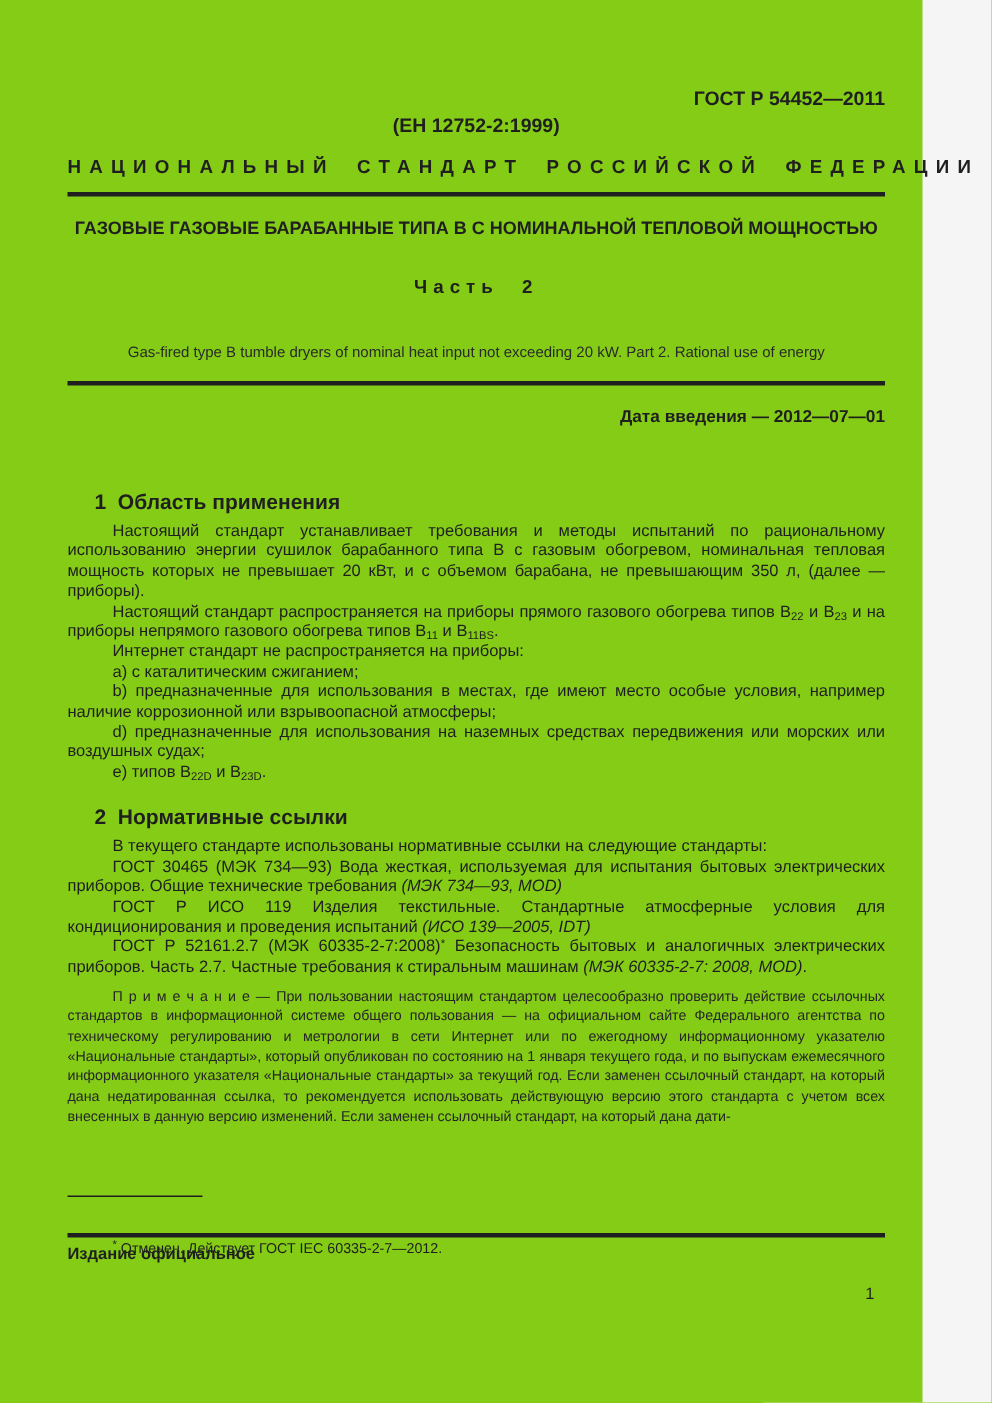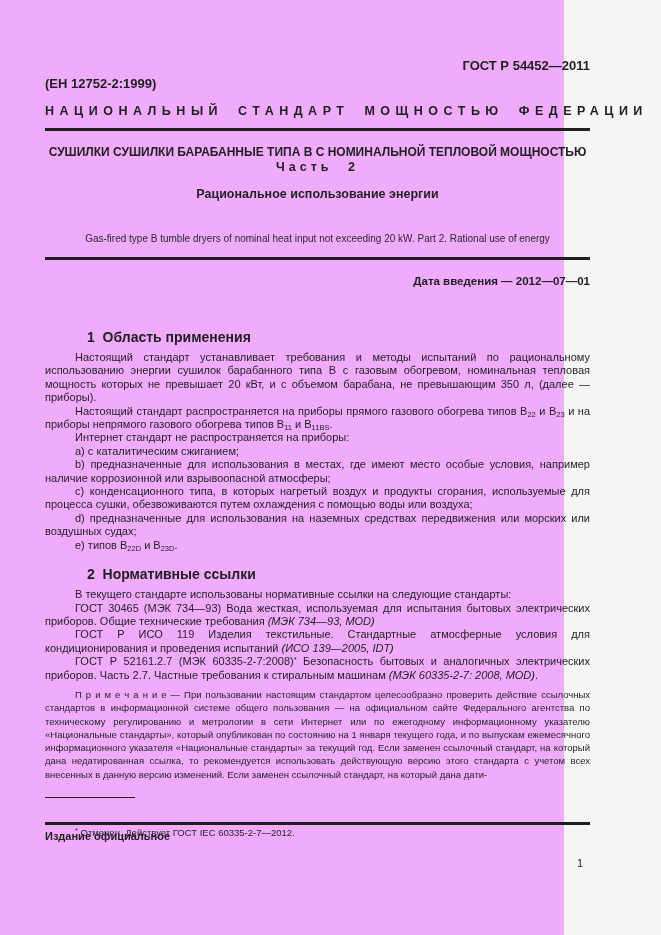--- a/index.html
+++ b/index.html
@@ -3,37 +3,37 @@
 <meta charset="utf-8">
 <style>
   * { margin:0; padding:0; box-sizing:border-box; }
   html,body { width:661px; height:935px; }
   body {
     background:#f5f5f6;
     color:#1f1f1f;
     font-family:"Liberation Sans", sans-serif;
     overflow:hidden;
   }
-  .page { position:relative; width:564px; height:935px; background:#f0abfc; }
+  .page { position:relative; width:615px; height:935px; background:#84cc16; }
   .content { position:absolute; left:45px; top:0; width:545px; }
 
   .doc-num { margin-top:57px; text-align:right; font-weight:bold; font-size:13px; line-height:18px; }
-  .doc-num-alt { text-align:left; font-weight:bold; font-size:13px; line-height:18px; }
+  .doc-num-alt { text-align:center; font-weight:bold; font-size:13px; line-height:18px; }
   .banner { margin-top:11px; text-align:center; font-weight:bold; font-size:12.5px;
             letter-spacing:5.5px; word-spacing:6px; white-space:nowrap; line-height:14px; }
   .rule-thick { margin-top:10px; border-top:3px solid #1f1f1f; height:0; }
   .rule-thick.rule2 { margin-top:12px; }
   .main-title { margin-top:14px; text-align:center; font-weight:bold; font-size:12px; line-height:15px; }
-  .part { margin-top:0; text-align:center; font-weight:bold; font-size:12.5px;
+  .part { margin-top:24px; text-align:center; font-weight:bold; font-size:12.5px;
           letter-spacing:4px; word-spacing:8px; line-height:14px; }
   .subtitle { margin-top:13px; text-align:center; font-weight:bold; font-size:12.5px; line-height:14px; }
   .title-en { margin-top:32px; text-align:center; font-size:10px; line-height:12px; color:#2a2a2a; }
   .date { margin-top:14px; text-align:right; font-weight:bold; font-size:11.5px; line-height:15px; }
 
-  .sec-heading { margin-top:39px; margin-left:42px; font-weight:bold; font-size:14px; line-height:18px; }
+  .sec-heading { margin-top:39px; margin-left:18px; font-weight:bold; font-size:14px; line-height:18px; }
   .sec-heading.h2 { margin-top:13px; }
   .body-p { font-size:11px; line-height:13.4px; text-align:justify; text-indent:30px; }
   .body-p.first { margin-top:5px; }
   sub { font-size:7.5px; line-height:0; vertical-align:-2px; }
   sup { font-size:7.5px; line-height:0; vertical-align:3px; }
   i { font-style:italic; }
 
   .note { margin-top:6px; font-size:9.5px; line-height:13.3px; text-align:justify; text-indent:30px; color:#262626; }
 
   .footnote-rule { position:absolute; top:797px; left:45px; width:90px; border-top:1px solid #1f1f1f; }
@@ -43,40 +43,38 @@
   .page-num { position:absolute; top:856px; left:45px; width:538px; text-align:right; font-size:11px; line-height:14px; }
 </style>
 </head>
 <body>
 
 <div class="page">
   <div class="content">
 
     <div class="doc-num">ГОСТ Р 54452—2011</div>
     <div class="doc-num-alt">(ЕН 12752-2:1999)</div>
-    <div class="banner">НАЦИОНАЛЬНЫЙ СТАНДАРТ МОЩНОСТЬЮ ФЕДЕРАЦИИ</div>
+    <div class="banner">НАЦИОНАЛЬНЫЙ СТАНДАРТ РОССИЙСКОЙ ФЕДЕРАЦИИ</div>
     <div class="rule-thick"></div>
 
     <div class="main-title">
-      <div>СУШИЛКИ СУШИЛКИ БАРАБАННЫЕ ТИПА В С НОМИНАЛЬНОЙ ТЕПЛОВОЙ МОЩНОСТЬЮ</div>
+      <div>ГАЗОВЫЕ ГАЗОВЫЕ БАРАБАННЫЕ ТИПА В С НОМИНАЛЬНОЙ ТЕПЛОВОЙ МОЩНОСТЬЮ</div>
     </div>
     <div class="part">Часть 2</div>
-    <div class="subtitle">Рациональное использование энергии</div>
     <div class="title-en">Gas-fired type B tumble dryers of nominal heat input not exceeding 20 kW. Part 2. Rational use of energy</div>
     <div class="rule-thick rule2"></div>
 
     <div class="date">Дата введения — 2012—07—01</div>
 
     <div class="sec-heading">1&nbsp;&nbsp;Область применения</div>
     <p class="body-p first"><span>Настоящий стандарт устанавливает требования и методы испытаний по рациональному использованию энергии сушилок барабанного типа В с газовым обогревом, номинальная тепловая мощность которых не превышает 20 кВт, и с объемом барабана, не превышающим 350 л, (далее — приборы).</span></p>
     <p class="body-p"><span>Настоящий стандарт распространяется на приборы прямого газового обогрева типов B</span><sub>22</sub><span> и B</span><sub>23</sub><span> и на приборы непрямого газового обогрева типов B</span><sub>11</sub><span> и B</span><sub>11BS</sub><span>.</span></p>
     <p class="body-p"><span>Интернет стандарт не распространяется на приборы:</span></p>
     <p class="body-p"><span>a) с каталитическим сжиганием;</span></p>
     <p class="body-p"><span>b) предназначенные для использования в местах, где имеют место особые условия, например наличие коррозионной или взрывоопасной атмосферы;</span></p>
-    <p class="body-p"><span>c) конденсационного типа, в которых нагретый воздух и продукты сгорания, используемые для процесса сушки, обезвоживаются путем охлаждения с помощью воды или воздуха;</span></p>
     <p class="body-p"><span>d) предназначенные для использования на наземных средствах передвижения или морских или воздушных судах;</span></p>
     <p class="body-p"><span>e) типов B</span><sub>22D</sub><span> и B</span><sub>23D</sub><span>.</span></p>
 
     <div class="sec-heading h2">2&nbsp;&nbsp;Нормативные ссылки</div>
     <p class="body-p first"><span>В текущего стандарте использованы нормативные ссылки на следующие стандарты:</span></p>
     <p class="body-p"><span>ГОСТ 30465 (МЭК 734—93) Вода жесткая, используемая для испытания бытовых электрических приборов. Общие технические требования </span><i>(МЭК 734—93, MOD)</i></p>
     <p class="body-p"><span>ГОСТ Р ИСО 119 Изделия текстильные. Стандартные атмосферные условия для кондиционирования и проведения испытаний </span><i>(ИСО 139—2005, IDT)</i></p>
     <p class="body-p"><span>ГОСТ Р 52161.2.7 (МЭК 60335-2-7:2008)</span><sup>*</sup><span> Безопасность бытовых и аналогичных электрических приборов. Часть 2.7. Частные требования к стиральным машинам </span><i>(МЭК 60335-2-7: 2008, MOD)</i><span>.</span></p>
 
     <p class="note"><span>П р и м е ч а н и е — При пользовании настоящим стандартом целесообразно проверить действие ссылочных стандартов в информационной системе общего пользования — на официальном сайте Федерального агентства по техническому регулированию и метрологии в сети Интернет или по ежегодному информационному указателю «Национальные стандарты», который опубликован по состоянию на 1 января текущего года, и по выпускам ежемесячного информационного указателя «Национальные стандарты» за текущий год. Если заменен ссылочный стандарт, на который дана недатированная ссылка, то рекомендуется использовать действующую версию этого стандарта с учетом всех внесенных в данную версию изменений. Если заменен ссылочный стандарт, на который дана дати-</span></p>

